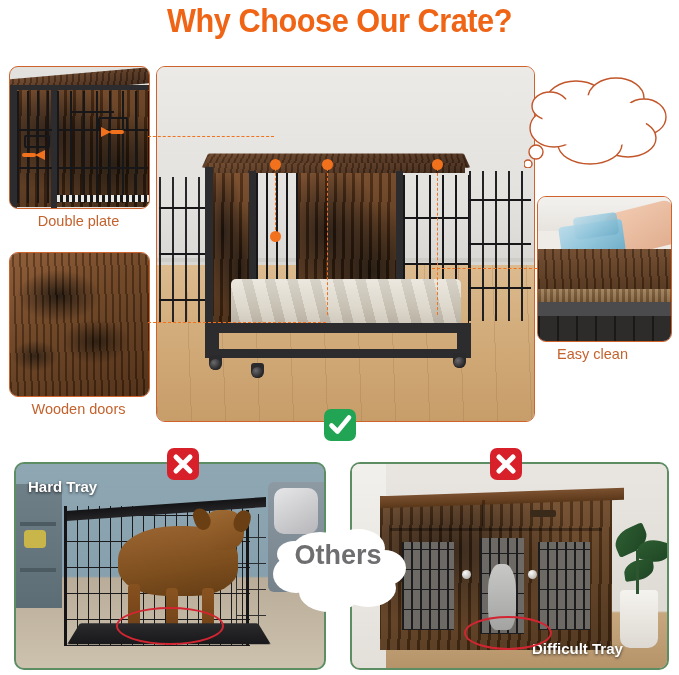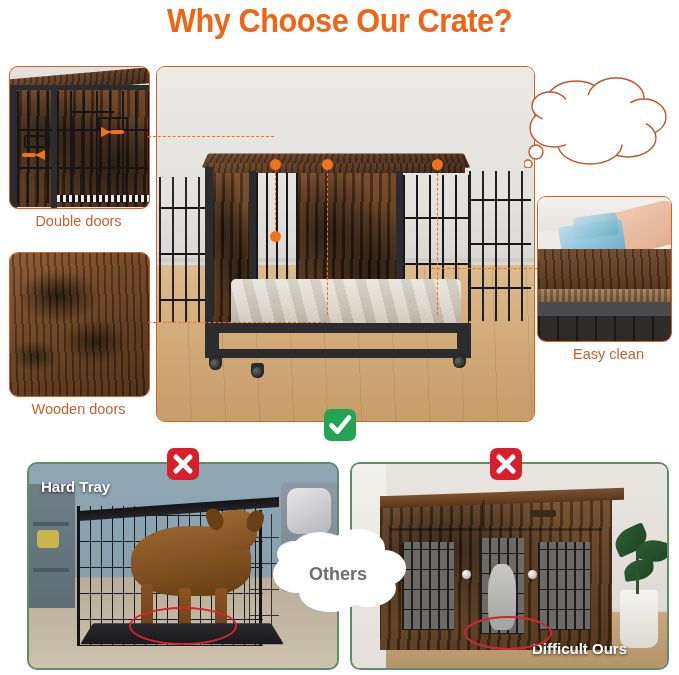--- a/index.html
+++ b/index.html
@@ -191,21 +191,21 @@
     transform: rotate(-14deg);
   }
 
   
   .bpanel {
     position: absolute;
     border: 2px solid #5c8d63;
     border-radius: 10px;
     overflow: hidden;
   }
-  #b-left { left: 14px; top: 462px; width: 308px; height: 204px; background: #8fa3ad; margin-left: 13px; }
+  #b-left { left: 14px; top: 462px; width: 308px; height: 204px; background: #8fa3ad; }
   #b-right { left: 350px; top: 462px; width: 315px; height: 204px; background: #cfc8bf; }
 
   .wlabel {
     position: absolute;
     color: #ffffff;
     font-size: 15px;
     font-weight: bold;
     text-shadow: 0 1px 3px rgba(0,0,0,.75);
     white-space: nowrap;
   }
@@ -298,21 +298,21 @@
     <div class="hbar" style="left:60px; top:44px; width:44px; height:2.2px;"></div>
     <div class="hbar" style="left:88px; top:50px; width:26px; height:10px; background:transparent; border:2px solid #17171a; border-radius:2px;"></div>
     <div class="hbar" style="left:14px; top:68px; width:22px; height:9px; background:transparent; border:2px solid #17171a; border-radius:2px;"></div>
     <div class="hbar" style="left:47px; top:128px; width:92px; height:7px; background:repeating-linear-gradient(90deg,#e9e7e2 0 3px, #17171a 3px 6px);"></div>
     <span class="arrowTail" style="left:12px; top:86px; width:14px;"></span>
     <span class="arrow" style="left:25px; top:83px;"></span>
     <span class="arrowTail" style="left:100px; top:63px; width:14px;"></span>
     <span class="arrow" style="left:91px; top:60px; transform:scaleX(-1);"></span>
   </div>
 </div>
-<div class="cap" style="left:9px; top:213px; width:139px;">Double doors</div>
+<div class="cap" style="left:9px; top:213px; width:139px;">Double plate</div>
 
 <div class="opanel" id="p-plate">
   <div class="plateTex"></div>
 </div>
 <div class="cap" style="left:9px; top:401px; width:139px;">Wooden doors</div>
 
 <div class="opanel" id="p-main">
   <div class="wallUpper"></div>
   <div class="wallTrim"></div>
   <div class="floor"></div>
@@ -394,21 +394,21 @@
     <div style="position:absolute; left:0; top:0; width:100%; height:34px; background:linear-gradient(180deg,#f3f1ee 0%,#e7e4df 100%);"></div>
     <div class="hand" style="left:66px; top:10px; width:74px; height:44px;"></div>
     <div class="rag" style="left:22px; top:26px; width:64px; height:32px;"></div>
     <div class="rag" style="left:36px; top:18px; width:44px; height:22px; opacity:.85;"></div>
     <div class="counterWood" style="top:52px; height:40px;"></div>
     <div class="counterEdge" style="top:92px; height:13px;"></div>
     <div class="darkBand" style="top:105px; height:14px;"></div>
     <div style="position:absolute; left:0; top:119px; width:100%; height:25px; background:#2e2c2b; background-image:repeating-linear-gradient(90deg,#1a1918 0 2px, rgba(0,0,0,0) 2px 19px);"></div>
   </div>
 </div>
-<div class="cap" style="left:542px; top:346px; width:133px;">Easy clean</div>
+<div class="cap" style="left:526px; top:346px; width:133px;">Easy clean</div>
 
 <div class="badge ok" style="left:324px; top:409px;">
   <svg width="32" height="32" viewBox="0 0 32 32">
     <path d="M7.5 16.5 L13.5 22.5 L25 8.5" stroke="#ffffff" stroke-width="4.6" fill="none" stroke-linecap="round" stroke-linejoin="round"></path>
   </svg>
 </div>
 
 <div class="bpanel" id="b-left">
   <div class="bgWall" style="background:linear-gradient(180deg,#8ea7b3 0%,#87a0ad 55%,#b9ad99 56%,#cdc2ad 100%);"></div>
   <div style="position:absolute; left:0; top:20px; width:46px; height:124px; background:linear-gradient(180deg,#6e7f88 0%,#5d6d76 100%);"></div>
@@ -458,35 +458,35 @@
   <div class="knob" style="left:176px; top:106px;"></div>
   <div style="position:absolute; left:136px; top:100px; width:28px; height:66px; background:linear-gradient(180deg,#c8c8c6 0%,#a3a3a1 100%); border-radius:40% 40% 30% 30%;"></div>
   <div class="redEllipse" style="left:112px; top:152px; width:84px; height:30px;"></div>
 
   <div class="plantPot" style="left:268px; top:126px; width:38px; height:58px;"></div>
   <div class="leaf" style="left:262px; top:64px; width:34px; height:24px; transform:rotate(-24deg);"></div>
   <div class="leaf" style="left:286px; top:76px; width:32px; height:22px; transform:rotate(14deg);"></div>
   <div class="leaf" style="left:272px; top:96px; width:30px; height:20px; transform:rotate(-8deg);"></div>
   <div style="position:absolute; left:284px; top:86px; width:3px; height:44px; background:#2d5530;"></div>
 
-  <div class="wlabel" style="left:180px; top:176px;">Difficult Ours</div>
+  <div class="wlabel" style="left:180px; top:176px;">Difficult Tray</div>
 </div>
 <div class="badge x" style="left:490px; top:448px;">
   <svg width="32" height="32" viewBox="0 0 32 32">
     <path d="M9 9 L23 23 M23 9 L9 23" stroke="#ffffff" stroke-width="5" stroke-linecap="round"></path>
   </svg>
 </div>
 
 <div class="cloud" style="left:272px; top:524px; width:136px; height:90px; z-index:50;">
   <svg width="136" height="90" viewBox="0 0 136 90">
     <g fill="#ffffff">
       <ellipse cx="48" cy="28" rx="29" ry="20"></ellipse>
       <ellipse cx="86" cy="24" rx="27" ry="19"></ellipse>
       <ellipse cx="112" cy="44" rx="22" ry="18"></ellipse>
       <ellipse cx="96" cy="64" rx="28" ry="19"></ellipse>
       <ellipse cx="58" cy="68" rx="31" ry="20"></ellipse>
       <ellipse cx="24" cy="50" rx="23" ry="19"></ellipse>
       <ellipse cx="22" cy="30" rx="17" ry="13"></ellipse>
       <ellipse cx="66" cy="46" rx="52" ry="26"></ellipse>
     </g>
   </svg>
-  <div class="cloudTxt" style="left:-2px; top:40px; font-size:18px; color:#6e6e70;">Others</div>
+  <div class="cloudTxt" style="left:-2px; top:16px; font-size:27px; color:#6e6e70;">Others</div>
 </div>
 
 </body></html>

